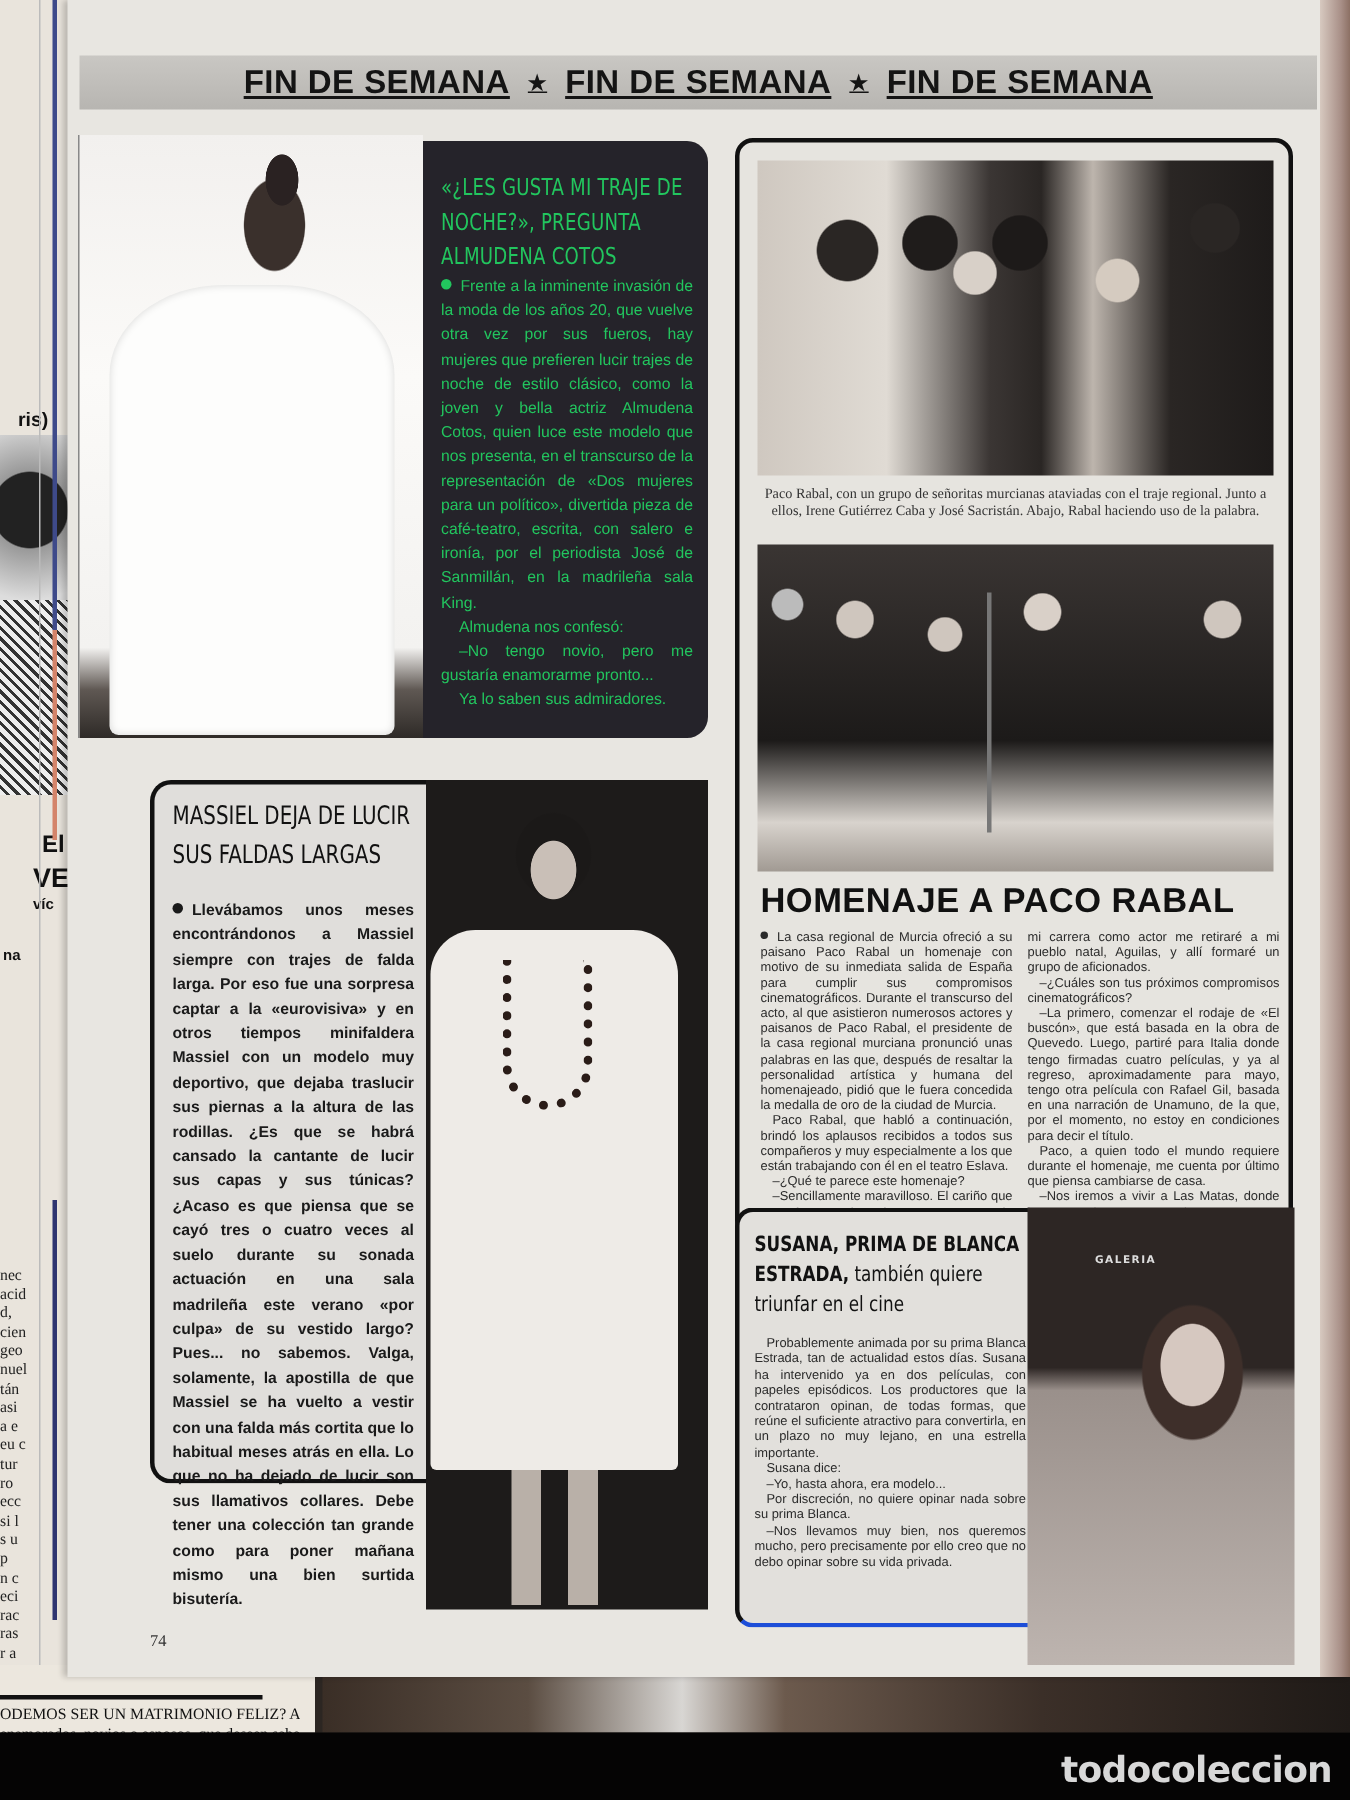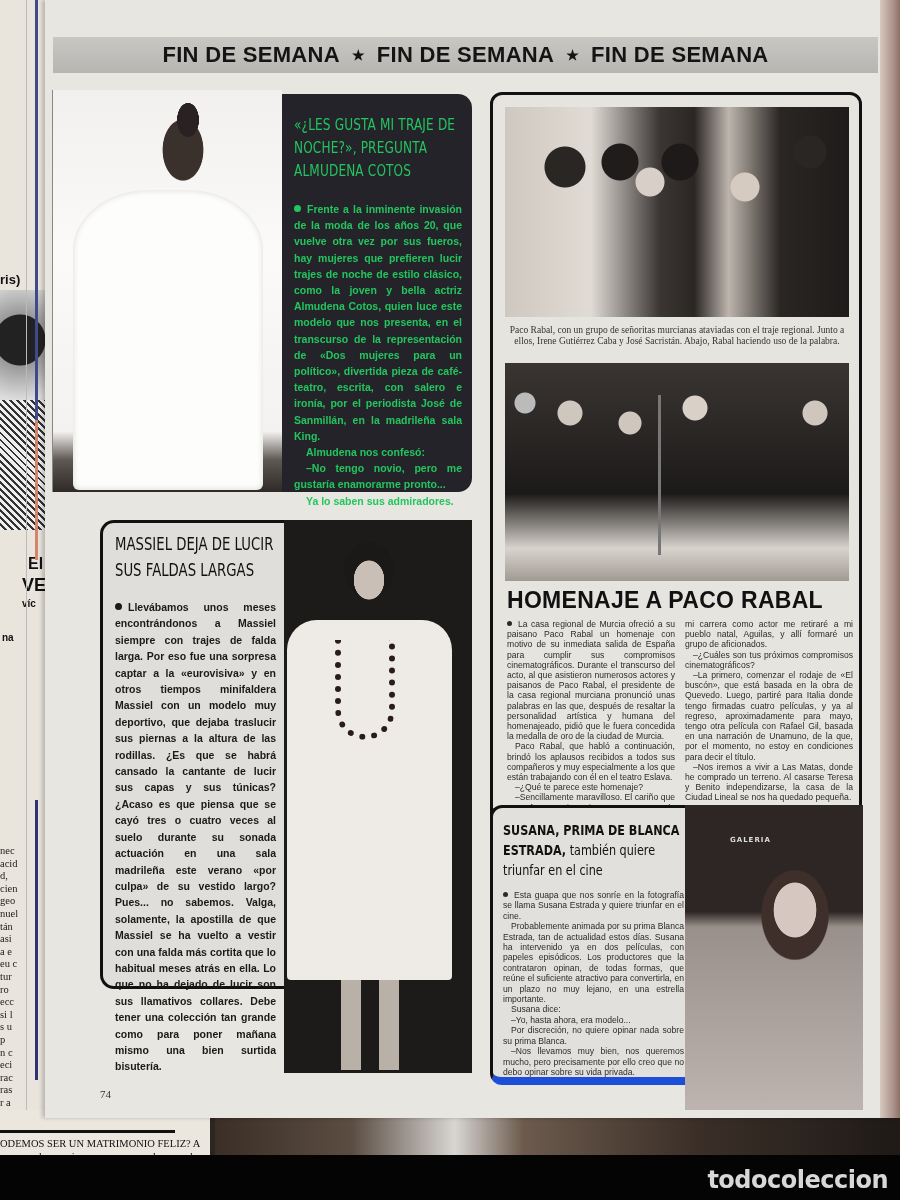--- a/index.html
+++ b/index.html
@@ -23,33 +23,33 @@
 
   
   .black-bar { position: absolute; left: 0; top: 1155px; width: 900px; height: 45px; background: #050404; }
   .watermark { position: absolute; right: 12px; top: 1166px; font-family: "DejaVu Sans", sans-serif; font-weight: bold; font-size: 24px; color: #d8d8d8; letter-spacing: -0.5px; }
 
   
   .page { position: absolute; left: 45px; top: 0; width: 855px; height: 1118px; background: #e8e6e1; box-shadow: -3px 0 4px rgba(0,0,0,0.2); }
   .page-right-edge { position: absolute; right: 0; top: 0; width: 20px; height: 1118px; background: linear-gradient(90deg,#d7c9c0,#a88f87 70%,#8c7064); }
 
   .banner { position: absolute; left: 8px; top: 37px; width: 825px; height: 36px; background: linear-gradient(180deg,#c9c7c3,#b7b5b1); display: flex; align-items: center; justify-content: center; gap: 12px; }
-  .banner span { font-family: "Liberation Sans", sans-serif; font-weight: bold; font-size: 22px; color: #141414; letter-spacing: 0.3px; }
+  .banner span { font-family: "Liberation Sans", sans-serif; font-weight: bold; font-size: 22px; color: #141414; letter-spacing: 0.3px; text-decoration: underline; }
   .banner .star { font-size: 14px; }
 
   
   .almu-photo { position: absolute; left: 7px; top: 90px; width: 230px; height: 402px; background:
       radial-gradient(ellipse 18px 28px at 135px 30px, #2a2222 60%, transparent 62%),
       radial-gradient(ellipse 40px 60px at 130px 60px, #3a302c 50%, transparent 52%),
       linear-gradient(180deg, #f2f0ee 0, #fbfaf8 40%, #f3f2f0 85%, #5f5853 92%, #2e2a27 100%);
       border-left: 1px solid #888; }
   .almu-dress { position: absolute; left: 20px; top: 100px; width: 190px; height: 300px; background: #fdfdfc; border-radius: 40% 40% 6px 6px / 20% 20% 6px 6px; box-shadow: 0 0 6px rgba(0,0,0,0.15) inset; }
   .almu-box { position: absolute; left: 237px; top: 94px; width: 190px; height: 398px; background: #25232a; border-radius: 0 14px 14px 0; color: #22c55e; padding: 20px 10px 0 12px; }
   .almu-title { font-family: "DejaVu Sans", sans-serif; font-size: 15.5px; line-height: 23px; font-weight: normal; transform: scaleX(0.78); transform-origin: left; width: 220px; letter-spacing: 0.2px; }
-  .almu-body { margin-top: 18px; font-family: "Liberation Sans", sans-serif; font-weight: bold; font-size: 10.5px; line-height: 16.2px; text-align: justify; }
+  .almu-body { font-family: "Liberation Sans", sans-serif; font-weight: normal; font-size: 10.5px; line-height: 16.2px; text-align: justify; }
   .almu-body p { text-indent: 12px; }
   .almu-body p.first { text-indent: 0; }
   .bullet { display: inline-block; width: 7px; height: 7px; border-radius: 50%; background: currentColor; margin-right: 6px; vertical-align: 1px; }
 
   
   .paco-box { position: absolute; left: 445px; top: 92px; width: 372px; height: 734px; border: 3px solid #111; border-radius: 12px; background: #e6e4df; }
   .paco-photo1 { position: absolute; left: 12px; top: 12px; width: 344px; height: 210px; background:
       radial-gradient(circle at 60px 60px, #2a2624 0 20px, transparent 21px),
       radial-gradient(circle at 115px 55px, #1f1c1b 0 18px, transparent 19px),
       radial-gradient(circle at 145px 75px, #d8d0c8 0 14px, transparent 15px),
@@ -79,37 +79,37 @@
   .massiel-photo { position: absolute; left: 239px; top: 520px; width: 188px; height: 553px; background:
       radial-gradient(ellipse 25px 32px at 85px 60px, #c9bfb7 60%, transparent 62%),
       radial-gradient(ellipse 45px 50px at 85px 50px, #1b1918 55%, transparent 57%),
       linear-gradient(180deg, #1d1b1a 0, #1d1b1a 100%); }
   .massiel-dress { position: absolute; left: 242px; top: 620px; width: 165px; height: 360px; background: #eeebe7; border-radius: 30px 30px 4px 4px; }
   .massiel-legs { position: absolute; left: 296px; top: 980px; width: 60px; height: 90px; background: linear-gradient(90deg, #b9b0a8 0 20px, transparent 20px 38px, #b9b0a8 38px 58px, transparent 58px); }
   .necklace { position: absolute; left: 290px; top: 640px; width: 60px; height: 100px; border: 6px dotted #2a1c18; border-top: none; border-radius: 0 0 30px 30px; }
   .page-num { position: absolute; left: 55px; top: 1088px; font-family: "Liberation Serif", serif; font-size: 11px; color: #333; }
 
   
-  .susana-box { position: absolute; left: 445px; top: 805px; width: 200px; height: 280px; border-top: 3px solid #111; border-left: 3px solid #111; border-bottom: 8px solid #1d4ed8; border-radius: 12px 0 0 12px; background: #e2e0dc; padding: 12px 6px 0 10px; }
+  .susana-box { position: absolute; left: 445px; top: 805px; width: 200px; height: 280px; border-top: 3px solid #111; border-left: 3px solid #111; border-bottom: 3px solid #1d4ed8; border-radius: 12px 0 0 12px; background: #e2e0dc; padding: 12px 6px 0 10px; }
   .susana-title { font-family: "DejaVu Sans", sans-serif; font-size: 14px; line-height: 20px; color: #111; transform: scaleX(0.8); transform-origin: left; width: 230px; }
   .susana-title .bold { font-weight: bold; }
   .susana-body { margin-top: 10px; font-family: "Liberation Sans", sans-serif; font-size: 8.6px; line-height: 10.4px; color: #2b2b2b; text-align: justify; }
   .susana-body p { text-indent: 8px; }
   .susana-body p.first { text-indent: 0; }
   .susana-photo { position: absolute; left: 640px; top: 805px; width: 178px; height: 305px; background:
       radial-gradient(ellipse 35px 45px at 110px 105px, #d6c8c0 60%, transparent 62%),
       radial-gradient(ellipse 60px 80px at 110px 110px, #3e2f2a 55%, transparent 57%),
       linear-gradient(180deg, #2d2624 0, #2d2624 35%, #9a908b 40%, #bdb4af 100%); }
   .galeria { position: absolute; left: 685px; top: 836px; font-family: "DejaVu Sans", sans-serif; font-size: 7px; font-weight: bold; color: #ddd; letter-spacing: 1px; }
 </style>
 </head>
 <body>
 
 <div class="under-page">
-  <div class="under-frag" style="top:272px;font-size:13px;">ris)</div>
+  <div class="under-frag" style="top:272px;font-size:13px;padding-left:12px;">ris)</div>
   <div class="under-photo"></div>
   <div class="under-photo-top"></div>
   <div class="under-frag" style="top:555px;font-size:16px;left:28px;">El</div>
   <div class="under-frag" style="top:575px;font-size:18px;left:22px;">VE</div>
   <div class="under-frag" style="top:598px;font-size:10px;left:22px;">víc</div>
   <div class="under-frag" style="top:632px;font-size:10px;left:2px;">na</div>
   <div class="under-serif" id="under-serif" style="top:845px;">
       <div>nec</div>
       <div>acid</div>
       <div>d,</div>
@@ -185,20 +185,21 @@
       <div class="col">
         <p class="first"><span class="bullet" style="width:5px;height:5px;"></span><span>La casa regional de Murcia ofreció a su paisano Paco Rabal un homenaje con motivo de su inmediata salida de España para cumplir sus compromisos cinematográficos. Durante el transcurso del acto, al que asistieron numerosos actores y paisanos de Paco Rabal, el presidente de la casa regional murciana pronunció unas palabras en las que, después de resaltar la personalidad artística y humana del homenajeado, pidió que le fuera concedida la medalla de oro de la ciudad de Murcia.</span></p>
         <p>Paco Rabal, que habló a continuación, brindó los aplausos recibidos a todos sus compañeros y muy especialmente a los que están trabajando con él en el teatro Eslava.</p>
         <p>–¿Qué te parece este homenaje?</p>
         <p>–Sencillamente maravilloso. El cariño que me ofrecen mis paisanos no se puede pagar con nada del mundo. Entre ellos siempre me encuentro bien. Tanto, que cuando termine</p>
       </div>
       <div class="col">
         <p class="first">mi carrera como actor me retiraré a mi pueblo natal, Aguilas, y allí formaré un grupo de aficionados.</p>
         <p>–¿Cuáles son tus próximos compromisos cinematográficos?</p>
         <p>–La primero, comenzar el rodaje de «El buscón», que está basada en la obra de Quevedo. Luego, partiré para Italia donde tengo firmadas cuatro películas, y ya al regreso, aproximadamente para mayo, tengo otra película con Rafael Gil, basada en una narración de Unamuno, de la que, por el momento, no estoy en condiciones para decir el título.</p>
+        <p>Paco, a quien todo el mundo requiere durante el homenaje, me cuenta por último que piensa cambiarse de casa.</p>
         <p>–Nos iremos a vivir a Las Matas, donde he comprado un terreno. Al casarse Teresa y Benito independizarse, la casa de la Ciudad Lineal se nos ha quedado pequeña.</p>
       </div>
     </div>
   </div>
 
   <div class="massiel-box">
     <div class="massiel-title">MASSIEL DEJA DE LUCIR SUS FALDAS LARGAS</div>
     <div class="massiel-body">
       <p><span class="bullet"></span><span>Llevábamos unos meses encontrándonos a Massiel siempre con trajes de falda larga. Por eso fue una sorpresa captar a la «eurovisiva» y en otros tiempos minifaldera Massiel con un modelo muy deportivo, que dejaba traslucir sus piernas a la altura de las rodillas. ¿Es que se habrá cansado la cantante de lucir sus capas y sus túnicas? ¿Acaso es que piensa que se cayó tres o cuatro veces al suelo durante su sonada actuación en una sala madrileña este verano «por culpa» de su vestido largo? Pues... no sabemos. Valga, solamente, la apostilla de que Massiel se ha vuelto a vestir con una falda más cortita que lo habitual meses atrás en ella. Lo que no ha dejado de lucir son sus llamativos collares. Debe tener una colección tan grande como para poner mañana mismo una bien surtida bisutería.</span></p>
     </div>
@@ -208,21 +209,20 @@
   <div class="necklace"></div>
   <div class="massiel-legs"></div>
   <div class="page-num">74</div>
 
   <div class="susana-box">
     <div class="susana-title">
       <span class="bold">SUSANA, PRIMA DE BLANCA ESTRADA,</span>
       <span>también quiere triunfar en el cine</span>
     </div>
     <div class="susana-body">
-      <p class="first"><span class="bullet" style="width:5px;height:5px;"></span><span>Esta guapa que nos sonríe en la fotografía se llama Susana Estrada y quiere triunfar en el cine.</span></p>
       <p>Probablemente animada por su prima Blanca Estrada, tan de actualidad estos días. Susana ha intervenido ya en dos películas, con papeles episódicos. Los productores que la contrataron opinan, de todas formas, que reúne el suficiente atractivo para convertirla, en un plazo no muy lejano, en una estrella importante.</p>
       <p>Susana dice:</p>
       <p>–Yo, hasta ahora, era modelo...</p>
       <p>Por discreción, no quiere opinar nada sobre su prima Blanca.</p>
       <p>–Nos llevamos muy bien, nos queremos mucho, pero precisamente por ello creo que no debo opinar sobre su vida privada.</p>
     </div>
   </div>
   <div class="susana-photo"></div>
   <div class="galeria">GALERIA</div>
 </div>

